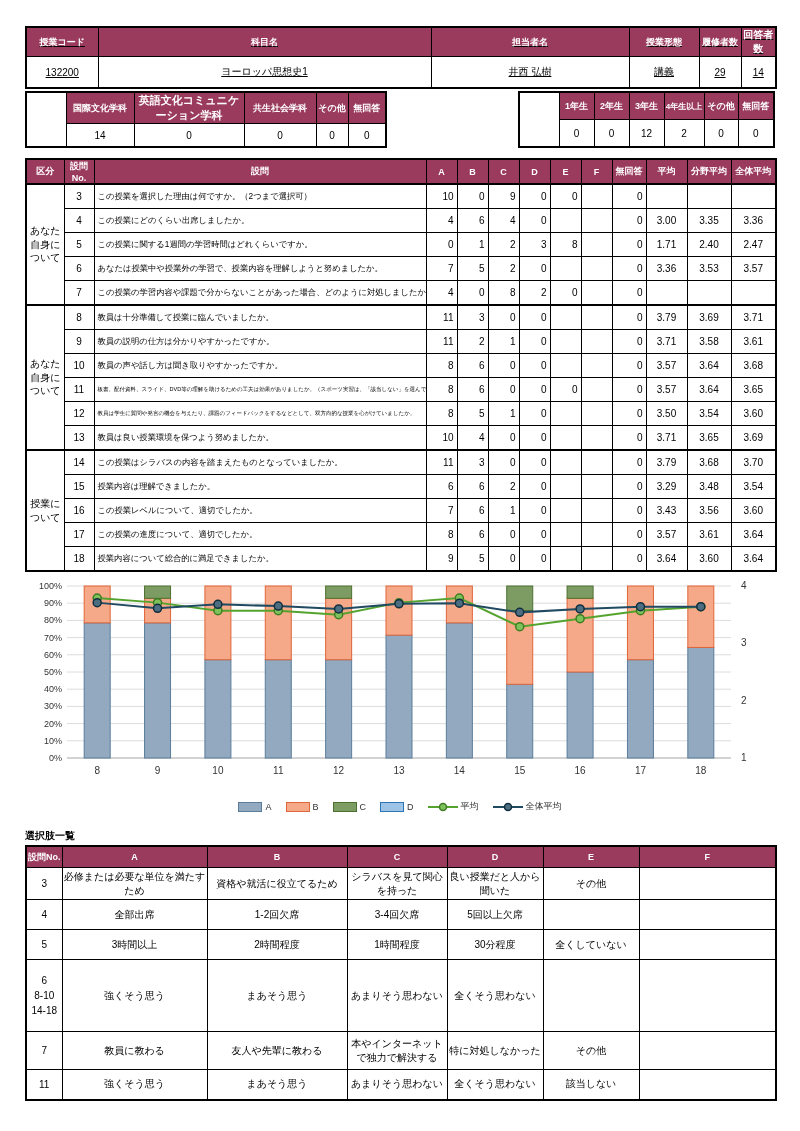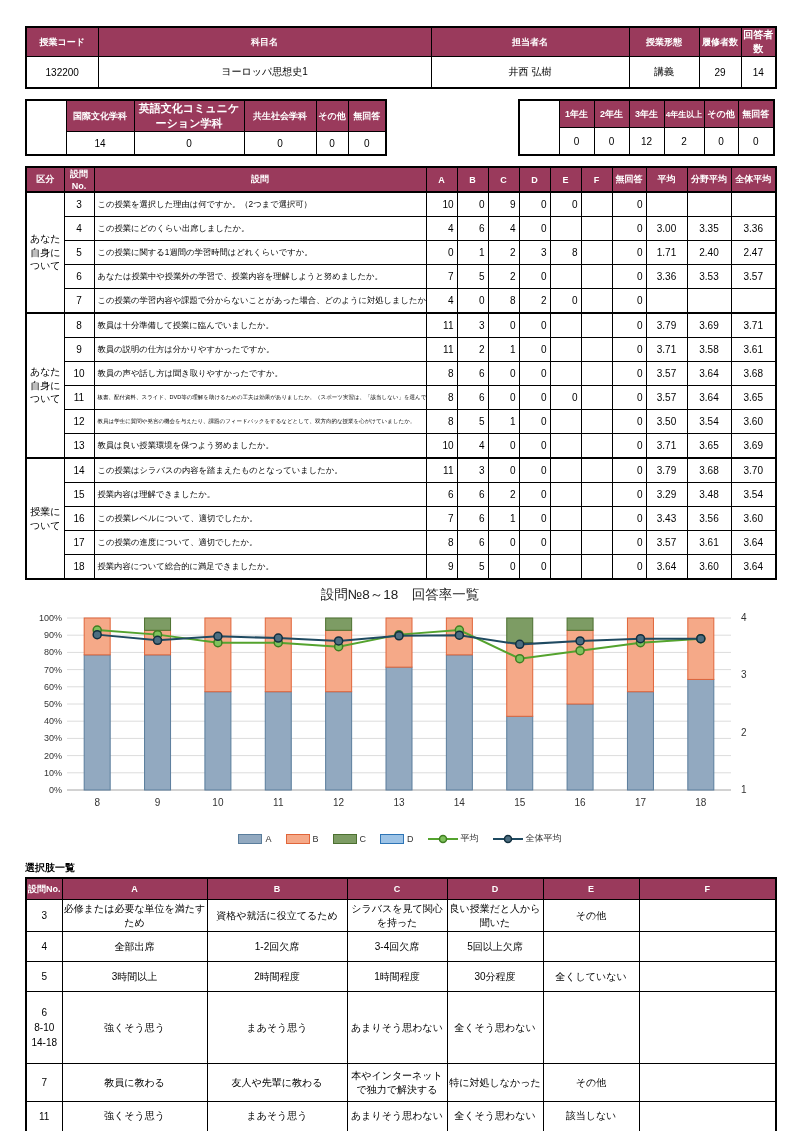--- a/index.html
+++ b/index.html
@@ -5,21 +5,21 @@
   :root{ --accent:#9a3a5c; }
   html,body{margin:0;padding:0;background:#fff;}
   .page{width:800px;height:1131px;box-sizing:border-box;padding:26px 25px 0;position:relative;
         font-family:"Liberation Sans","DejaVu Sans",sans-serif;color:#000;background:#fff;}
   .title{text-align:center;font-size:16px;font-weight:bold;margin:4px 0 16px;}
   table.tbl{border-collapse:collapse;table-layout:fixed;border:2px solid #000;}
   table.tbl th,table.tbl td{border:1px solid #000;overflow:hidden;}
   table.tbl th{background:var(--accent);color:#fff;font-weight:bold;font-size:9px;padding:0 1px;text-align:center;}
   table.tbl td{font-size:10px;text-align:center;padding:0 1px;background:#fff;}
   
-  .course{width:750px;margin-bottom:10px;}
+  .course{width:750px;margin-bottom:2px;text-decoration:underline;}
   .course th{height:27px;font-size:10px;}
   .course th.sm{font-size:10px;}
   .course td{height:30px;}
   
   .two-tables{display:flex;justify-content:space-between;margin-bottom:10px;}
   .dept{width:360px;} .grade{width:255px;border-radius:8px;}
   .dept th,.grade th{height:22px;}
   .dept td,.grade td{height:22px;}
   .dept th.sm{font-size:11px;} .grade th.sm{font-size:8px;}
   td.lbl{background:var(--accent);color:#fff;font-weight:bold;font-size:10px;}
@@ -401,21 +401,20 @@
           <td class="diag"></td>
           <td class="num">0</td>
           <td class="">3.64</td>
           <td class="">3.60</td>
           <td class="">3.64</td>
         </tr>
       </tbody>
   </table>
 
   <div class="chart-section">
-    <div class="chart-title">設問№8～18　回答率一覧</div>
     <svg id="chart-svg" width="750" height="218" viewBox="0 0 750 218">
         <g>
           <line x1="42" y1="180" x2="706" y2="180" stroke="#a6a6a6" stroke-width="1"></line>
           <text x="37" y="183" text-anchor="end" font-size="9" fill="#333">0%</text>
           <line x1="42" y1="162.8" x2="706" y2="162.8" stroke="#dcdcdc" stroke-width="1"></line>
           <text x="37" y="165.8" text-anchor="end" font-size="9" fill="#333">10%</text>
           <line x1="42" y1="145.6" x2="706" y2="145.6" stroke="#dcdcdc" stroke-width="1"></line>
           <text x="37" y="148.6" text-anchor="end" font-size="9" fill="#333">20%</text>
           <line x1="42" y1="128.4" x2="706" y2="128.4" stroke="#dcdcdc" stroke-width="1"></line>
           <text x="37" y="131.4" text-anchor="end" font-size="9" fill="#333">30%</text>

